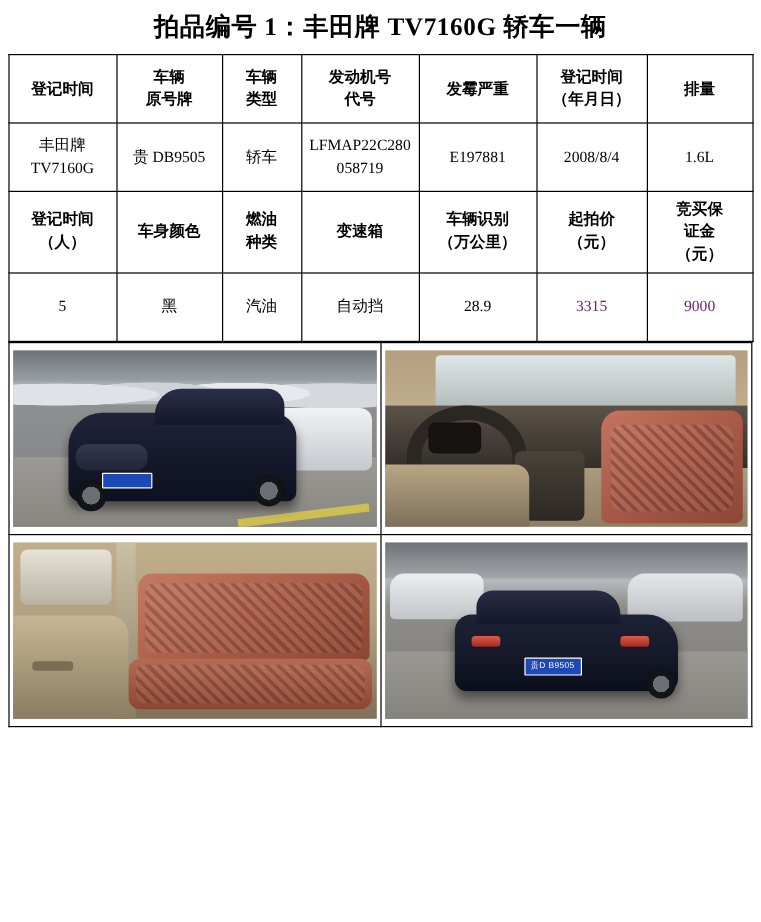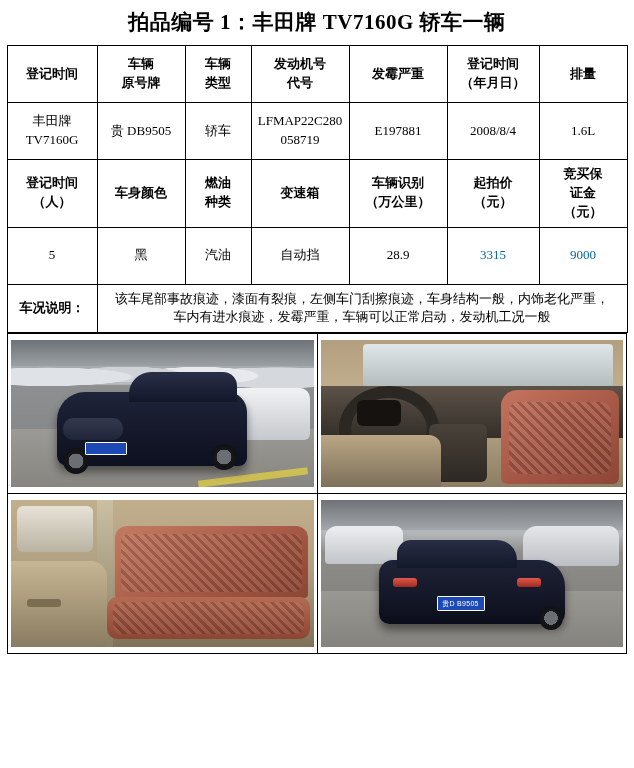--- a/index.html
+++ b/index.html
@@ -45,21 +45,21 @@
   }
   td.hdr {
     font-weight: bold;
     height: 46px;
   }
   td.val {
     height: 46px;
     font-weight: normal;
   }
   .red {
-    color: #0369a1;
+    color: #701a75;
   }
   td.cond-label {
     font-weight: bold;
     width: 96px;
     text-align: center;
   }
   td.cond-text {
     text-align: left;
     padding: 6px 10px 6px 10px;
     font-size: 12.5px;
@@ -386,27 +386,20 @@
       <tr>
         <td class="val">5</td>
         <td class="val">黑</td>
         <td class="val">汽油</td>
         <td class="val">自动挡</td>
         <td class="val">28.9</td>
         <td class="val red">3315</td>
         <td class="val red">9000</td>
       </tr>
 
-      <tr>
-        <td class="cond-label">车况说明：</td>
-        <td class="cond-text" colspan="6">
-          <span class="cond-line">该车尾部事故痕迹，漆面有裂痕，左侧车门刮擦痕迹，车身结构一般，内饰老化严重，</span>
-          <span class="cond-line">车内有进水痕迹，发霉严重，车辆可以正常启动，发动机工况一般</span>
-        </td>
-      </tr>
     </tbody>
   </table>
 
   <table class="photos">
     <tbody>
       <tr>
         <td>
           <span class="ph ph1">
             <span class="wall"></span>
             <span class="bg-cars"></span>

